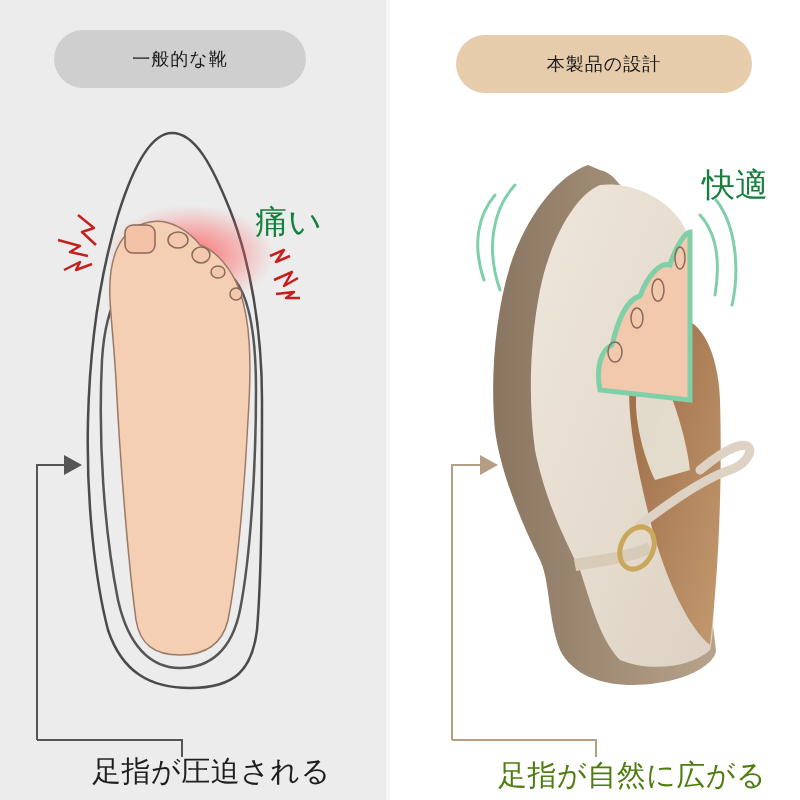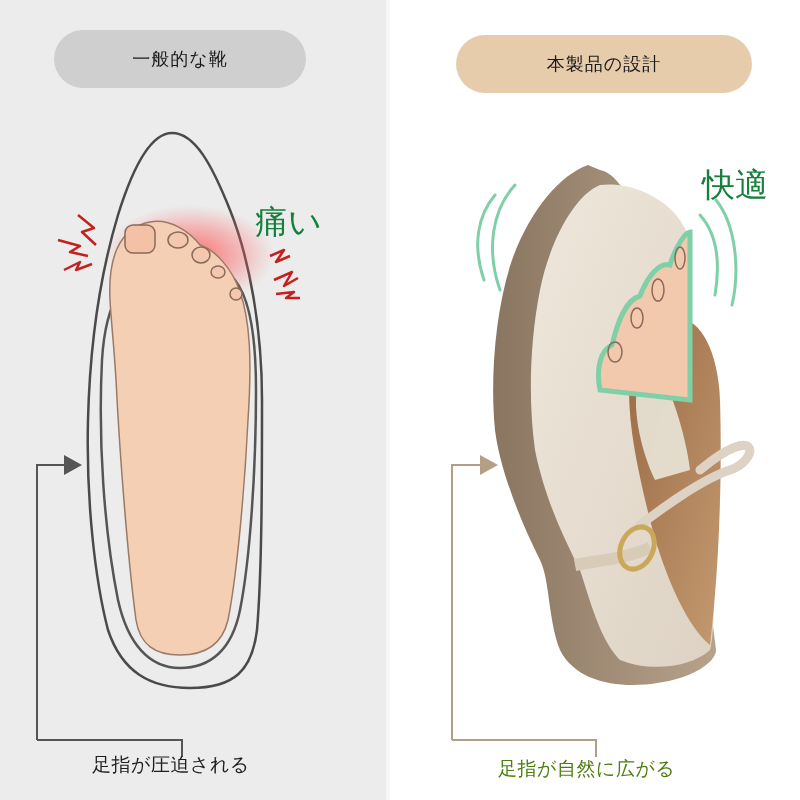--- a/index.html
+++ b/index.html
@@ -4,21 +4,21 @@
 <style>
   html,body{margin:0;padding:0;}
   body{width:800px;height:800px;position:relative;overflow:hidden;background:#ffffff;font-family:"DejaVu Serif","Liberation Serif",serif;}
   .panel-left{position:absolute;left:0;top:0;width:388px;height:800px;background:#ececec;}
   .panel-right{position:absolute;left:388px;top:0;width:412px;height:800px;background:#ffffff;}
   .divider{position:absolute;left:386px;top:0;width:4px;height:800px;background:#f7f7f7;}
   .pill{position:absolute;height:58px;border-radius:29px;display:flex;align-items:center;justify-content:center;font-size:18px;color:#1a1a1a;letter-spacing:1px;}
   .pill-left{left:54px;top:30px;width:252px;background:#cfcfcf;}
   .pill-right{left:456px;top:35px;width:296px;background:#e6ccab;}
   .callout{position:absolute;font-size:33px;color:#15803d;}
-  .caption{position:absolute;font-size:19px;letter-spacing:0.5px;}
+  .caption{position:absolute;font-size:29px;letter-spacing:0.5px;}
   .caption-left{left:92px;top:752px;color:#1e1e1e;}
   .caption-right{left:498px;top:756px;color:#4d7c0f;}
   svg{position:absolute;left:0;top:0;}
 </style>
 </head>
 <body>
 
 <div class="panel-left"></div>
 <div class="panel-right"></div>
 <div class="divider"></div>

